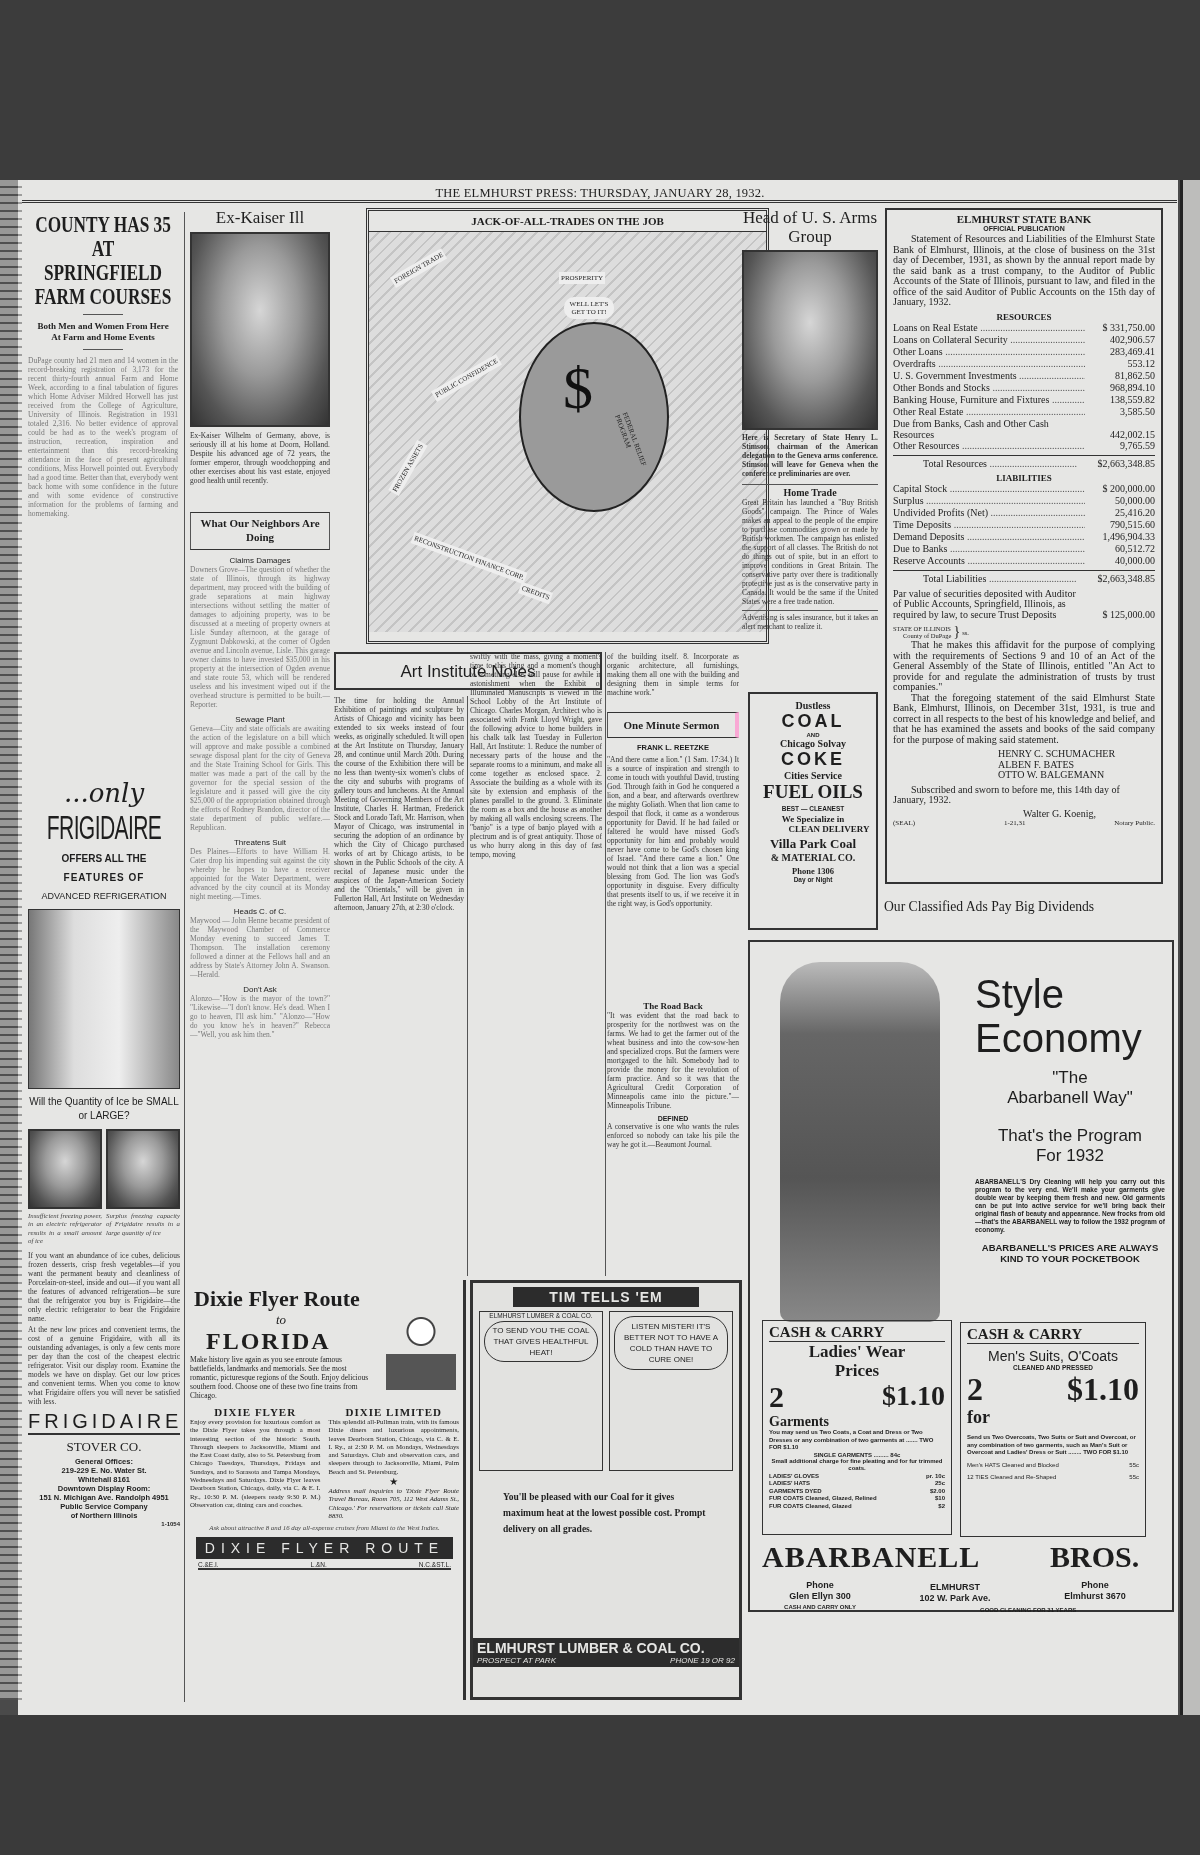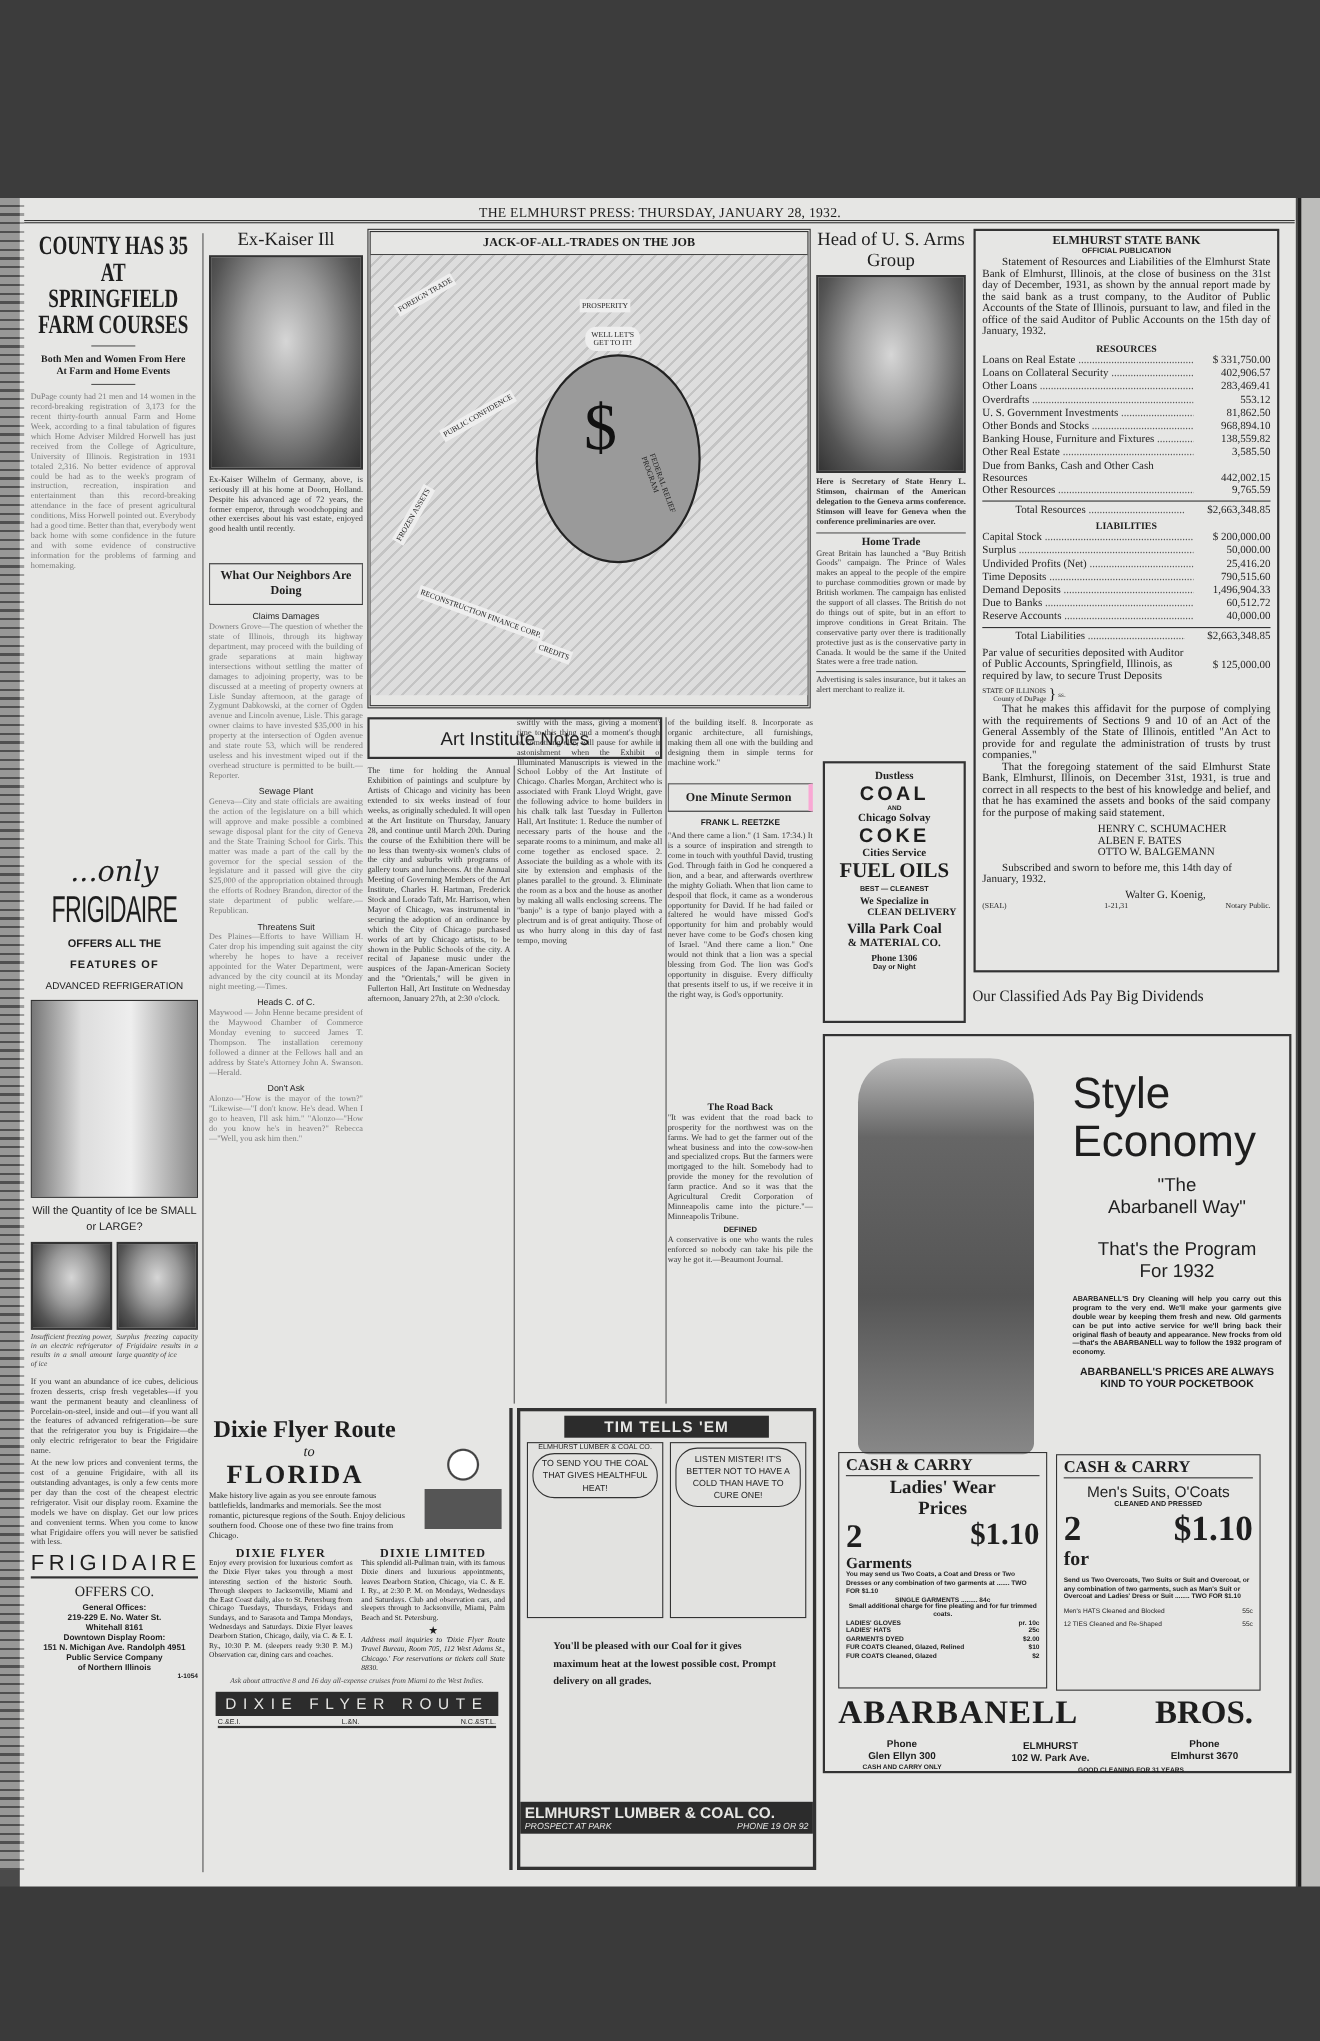--- a/index.html
+++ b/index.html
@@ -41,21 +41,21 @@
   .cartoon {
     background: repeating-linear-gradient(135deg, #ddd 0, #ddd 6px, #c4c4c4 6px, #c4c4c4 8px);
     border: 1px solid #333; position: relative;
   }
   .bank-row { display: flex; font-size: 10px; line-height: 12px; }
   .bank-row .lbl { flex: 1; white-space: nowrap; overflow: hidden; }
   .bank-row .lbl::after { content: " ..............................................................................."; color: #555; }
   .bank-row .val { width: 70px; text-align: right; }
   .dark-band { background: #2c2c2c; color: #e6e6e4; }
   .framed { border: 1px solid #333; }
-  .dbl { border: 3px double #333; }
+  .dbl { border: 3px double #333; margin-left: 32px; }
 </style>
 </head>
 <body>
 
 <div class="bg-top"></div>
 <div class="page"></div>
 <div class="edge-left-ruler"></div>
 <div class="edge-right"></div>
 <div class="bg-bottom"></div>
 
@@ -83,21 +83,21 @@
     <div class="photo" style="flex:1; height:80px; border-radius:0;"></div>
     <div class="photo" style="flex:1; height:80px; border-radius:0;"></div>
   </div>
   <div style="display:flex; gap:4px; margin-top:3px;">
     <div class="tiny" style="flex:1; font-style:italic;">Insufficient freezing power, in an electric refrigerator results in a small amount of ice</div>
     <div class="tiny" style="flex:1; font-style:italic;">Surplus freezing capacity of Frigidaire results in a large quantity of ice</div>
   </div>
   <div class="small" style="margin-top:6px;">If you want an abundance of ice cubes, delicious frozen desserts, crisp fresh vegetables—if you want the permanent beauty and cleanliness of Porcelain-on-steel, inside and out—if you want all the features of advanced refrigeration—be sure that the refrigerator you buy is Frigidaire—the only electric refrigerator to bear the Frigidaire name.</div>
   <div class="small" style="margin-top:2px;">At the new low prices and convenient terms, the cost of a genuine Frigidaire, with all its outstanding advantages, is only a few cents more per day than the cost of the cheapest electric refrigerator. Visit our display room. Examine the models we have on display. Get our low prices and convenient terms. When you come to know what Frigidaire offers you will never be satisfied with less.</div>
   <div class="center sans" style="font-size:20px; letter-spacing:4px; border-bottom:2px solid #333; margin-top:4px;">FRIGIDAIRE</div>
-  <div class="center" style="font-size:13px; margin-top:4px;">OFFERS CO.</div>
+  <div class="center" style="font-size:13px; margin-top:4px;">STOVER CO.</div>
   <div class="center sans bold" style="font-size:7.5px; line-height:9px; margin-top:2px;">
     <div>General Offices:</div>
     <div>219-229 E. No. Water St.</div>
     <div>Whitehall 8161</div>
     <div>Downtown Display Room:</div>
     <div>151 N. Michigan Ave. Randolph 4951</div>
     <div>Public Service Company</div>
     <div>of Northern Illinois</div>
     <div style="text-align:right; font-size:6px;">1-1054</div>
   </div>
@@ -265,21 +265,21 @@
       </div>
     <div class="bank-row">
         <span class="lbl">Reserve Accounts</span>
         <span class="val">40,000.00</span>
       </div>
   </div>
   <div class="bank-row" style="border-top:1px solid #333; margin-top:3px; padding-top:2px; padding-left:30px;">
       <span class="lbl">Total Liabilities</span>
       <span class="val" style="width:78px;">$2,663,348.85</span>
     </div>
-  <div style="display:flex; align-items:center; margin-top:4px;">
+  <div style="display:flex; align-items:flex-end; margin-top:4px;">
     <div style="flex:1; font-size:10px; line-height:10.5px;">Par value of securities deposited with Auditor of Public Accounts, Springfield, Illinois, as required by law, to secure Trust Deposits</div>
     <div style="width:70px; font-size:10px; text-align:right;">$ 125,000.00</div>
   </div>
   <div style="display:flex; align-items:center; margin-top:4px; font-size:6.5px;">
     <div>
         <div>STATE OF ILLINOIS</div>
         <div style="padding-left:10px;">County of DuPage</div>
       </div>
     <div style="font-size:14px; margin:0 2px;">}</div>
       <div>ss.</div>

